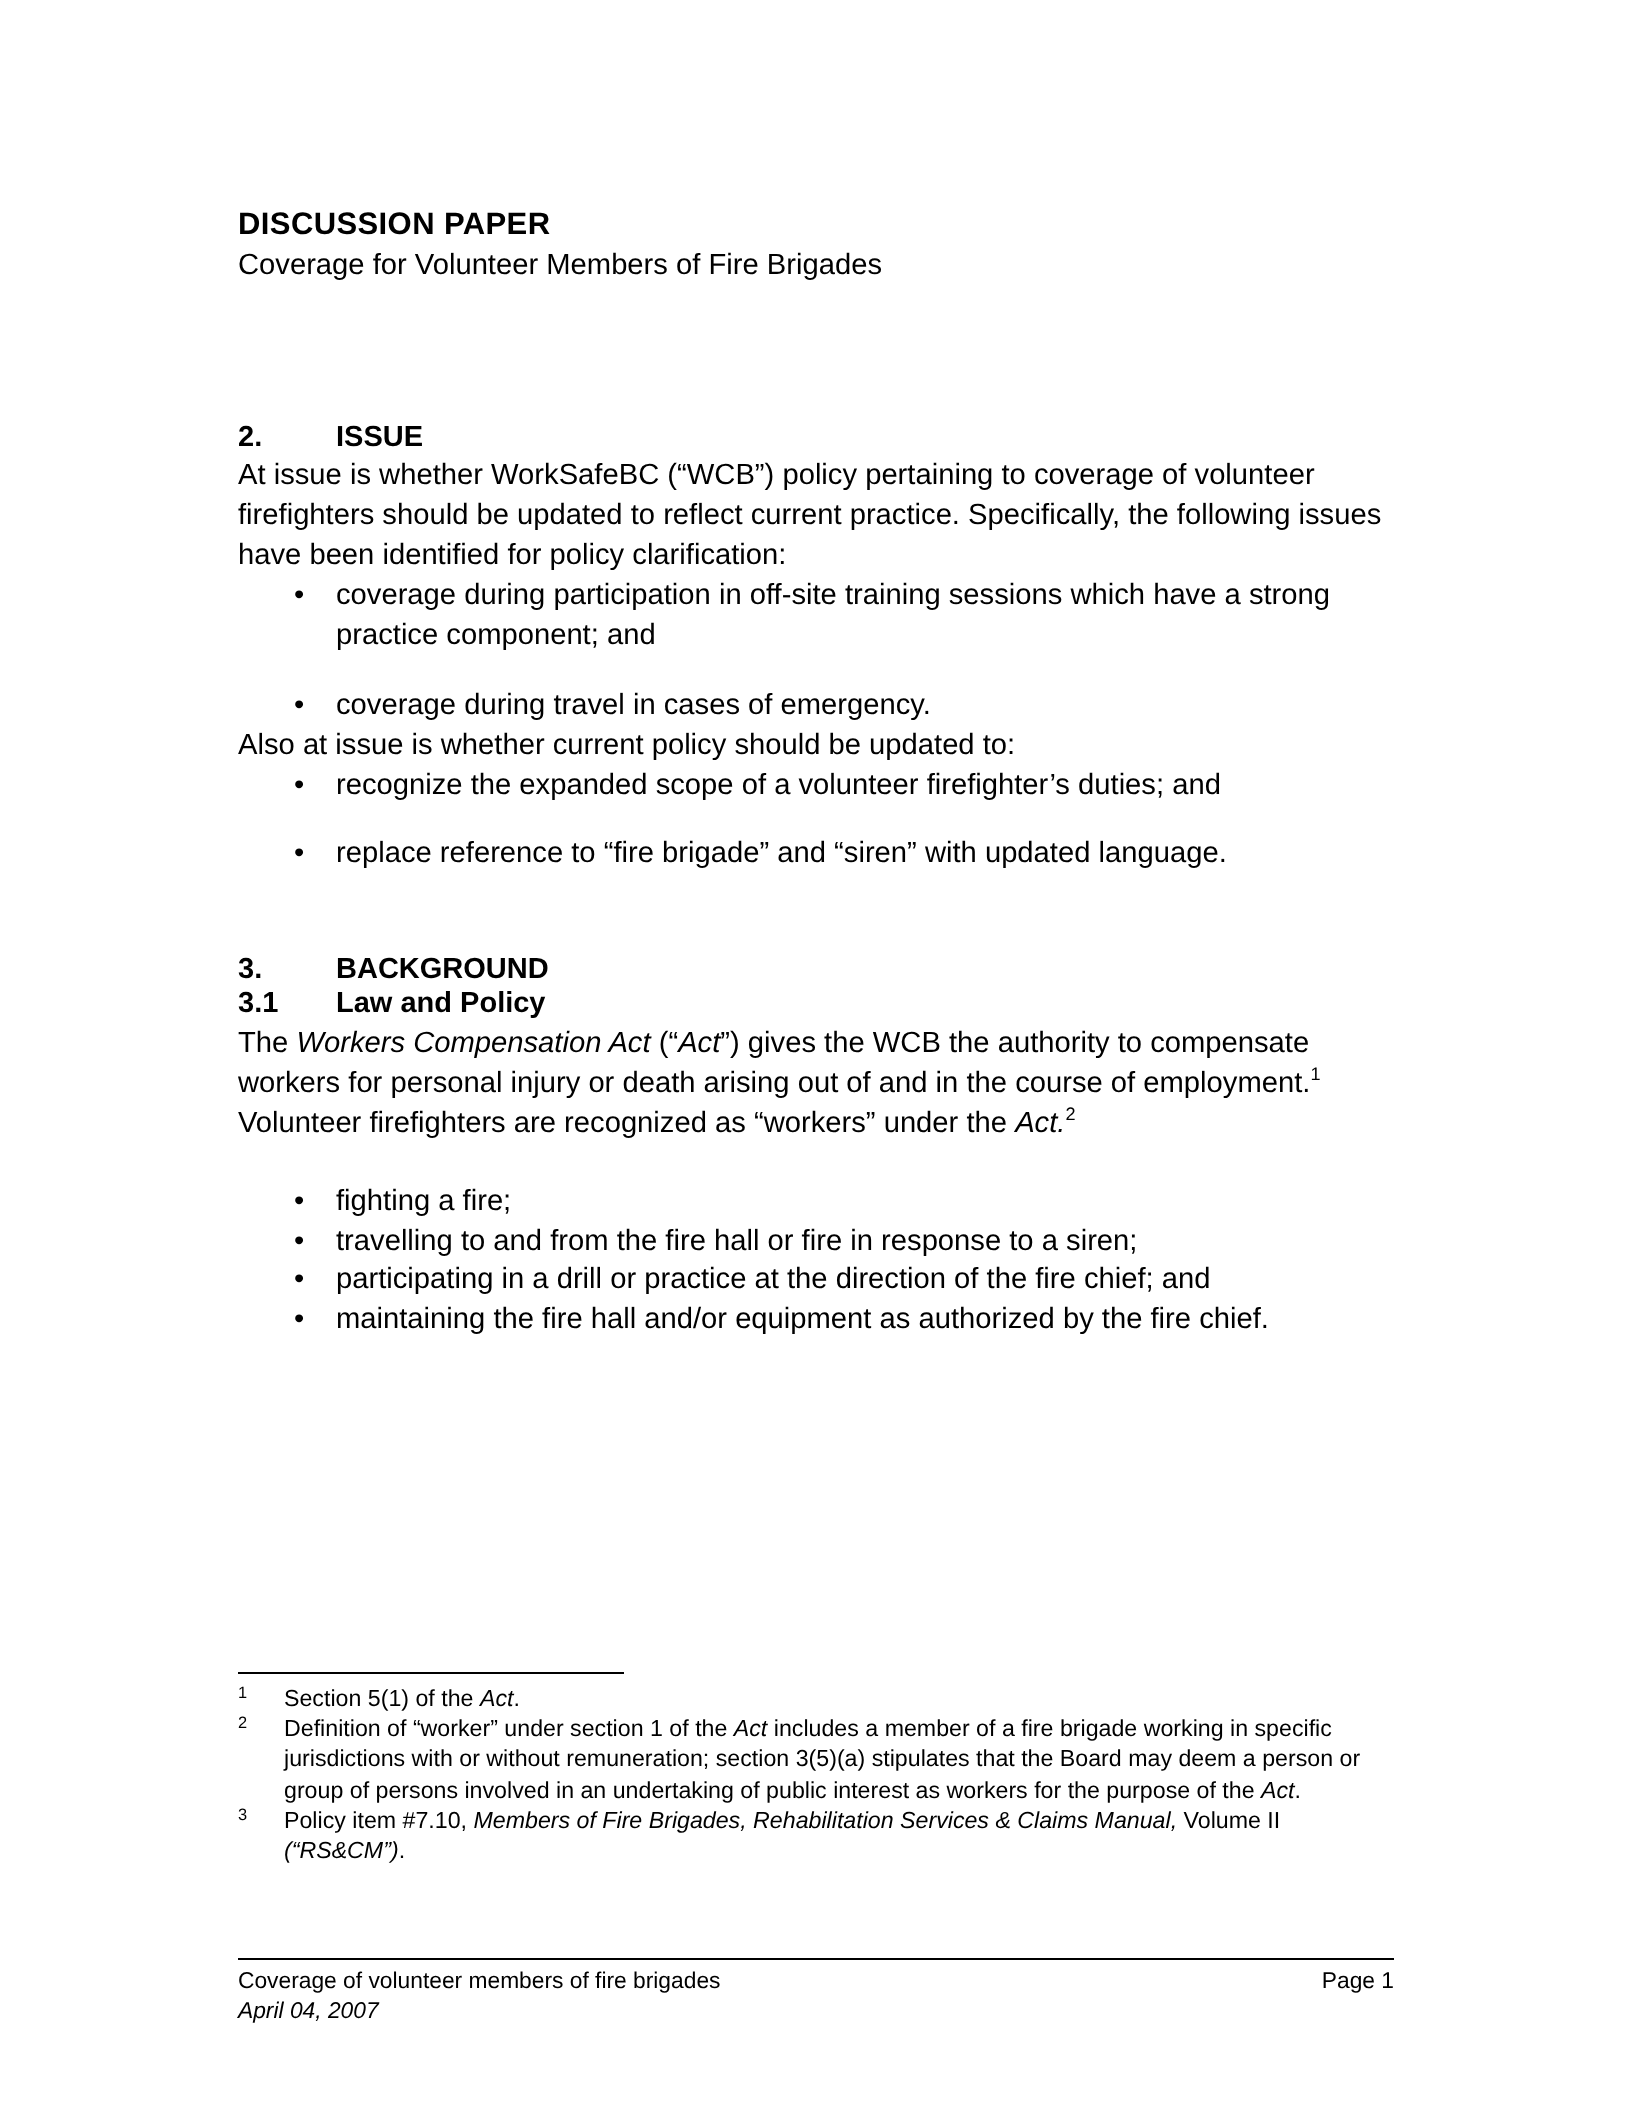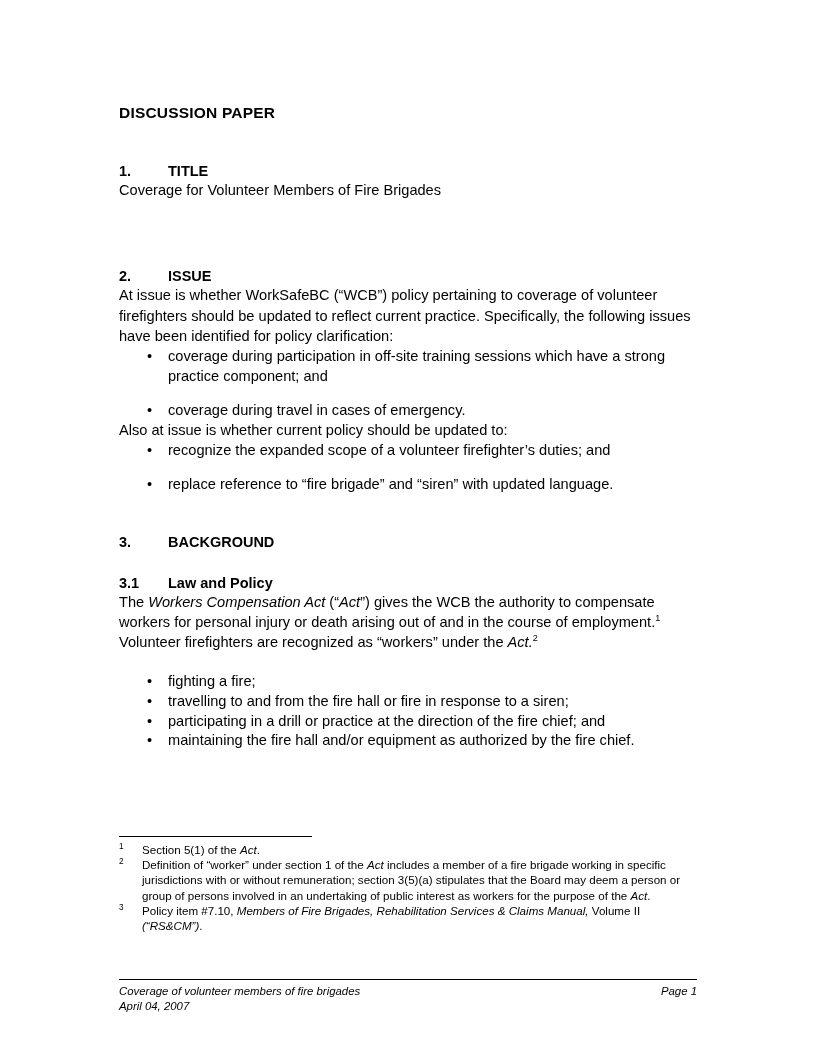--- a/index.html
+++ b/index.html
@@ -44,21 +44,21 @@
     display: block;
     white-space: nowrap;
   }
   .heading .num {
     display: inline-block;
     width: 49px;
   }
   .h-1 { margin-top: 40px; }
   .h-2 { margin-top: 68px; }
   .h-3 { margin-top: 40px; }
-  .h-31 { margin-top: 23px; }
+  .h-31 { }
 
   
   p.body {
     font-size: 14.6px;
     line-height: 20.1px;
     margin: 0;
   }
   .p-title  { margin-top: 21px; }
   .p-issue  { margin-top: 22px; }
   .p-also   { margin-top: 20px; }
@@ -137,39 +137,37 @@
     width: 100%;
     height: 1px;
     background: #000000;
     margin-bottom: 4px;
   }
   .footer-row {
     display: flex;
     justify-content: space-between;
     align-items: baseline;
     font-size: 11.4px;
-    font-style: italic;
     line-height: 14.5px;
   }
   .footer-date {
     font-size: 11.4px;
     font-style: italic;
     line-height: 14.5px;
   }
 </style>
 </head>
 <body>
 
 <div class="page">
 
   <div class="content">
 
     <div class="doc-title">DISCUSSION PAPER</div>
 
-    <div class="heading h-1"><span class="num">1.</span><span>TITLE</span></div>
 
     <p class="body p-title">Coverage for Volunteer Members of Fire Brigades</p>
 
     <div class="heading h-2"><span class="num">2.</span><span>ISSUE</span></div>
 
     <p class="body p-issue">At issue is whether WorkSafeBC (“WCB”) policy pertaining to coverage of volunteer firefighters should be updated to reflect current practice.  Specifically, the following issues have been identified for policy clarification:</p>
 
     <ul class="bullets spaced list-issue">
       <li>coverage during participation in off-site training sessions which have a strong practice component; and</li>
       <li>coverage during travel in cases of emergency.</li>

